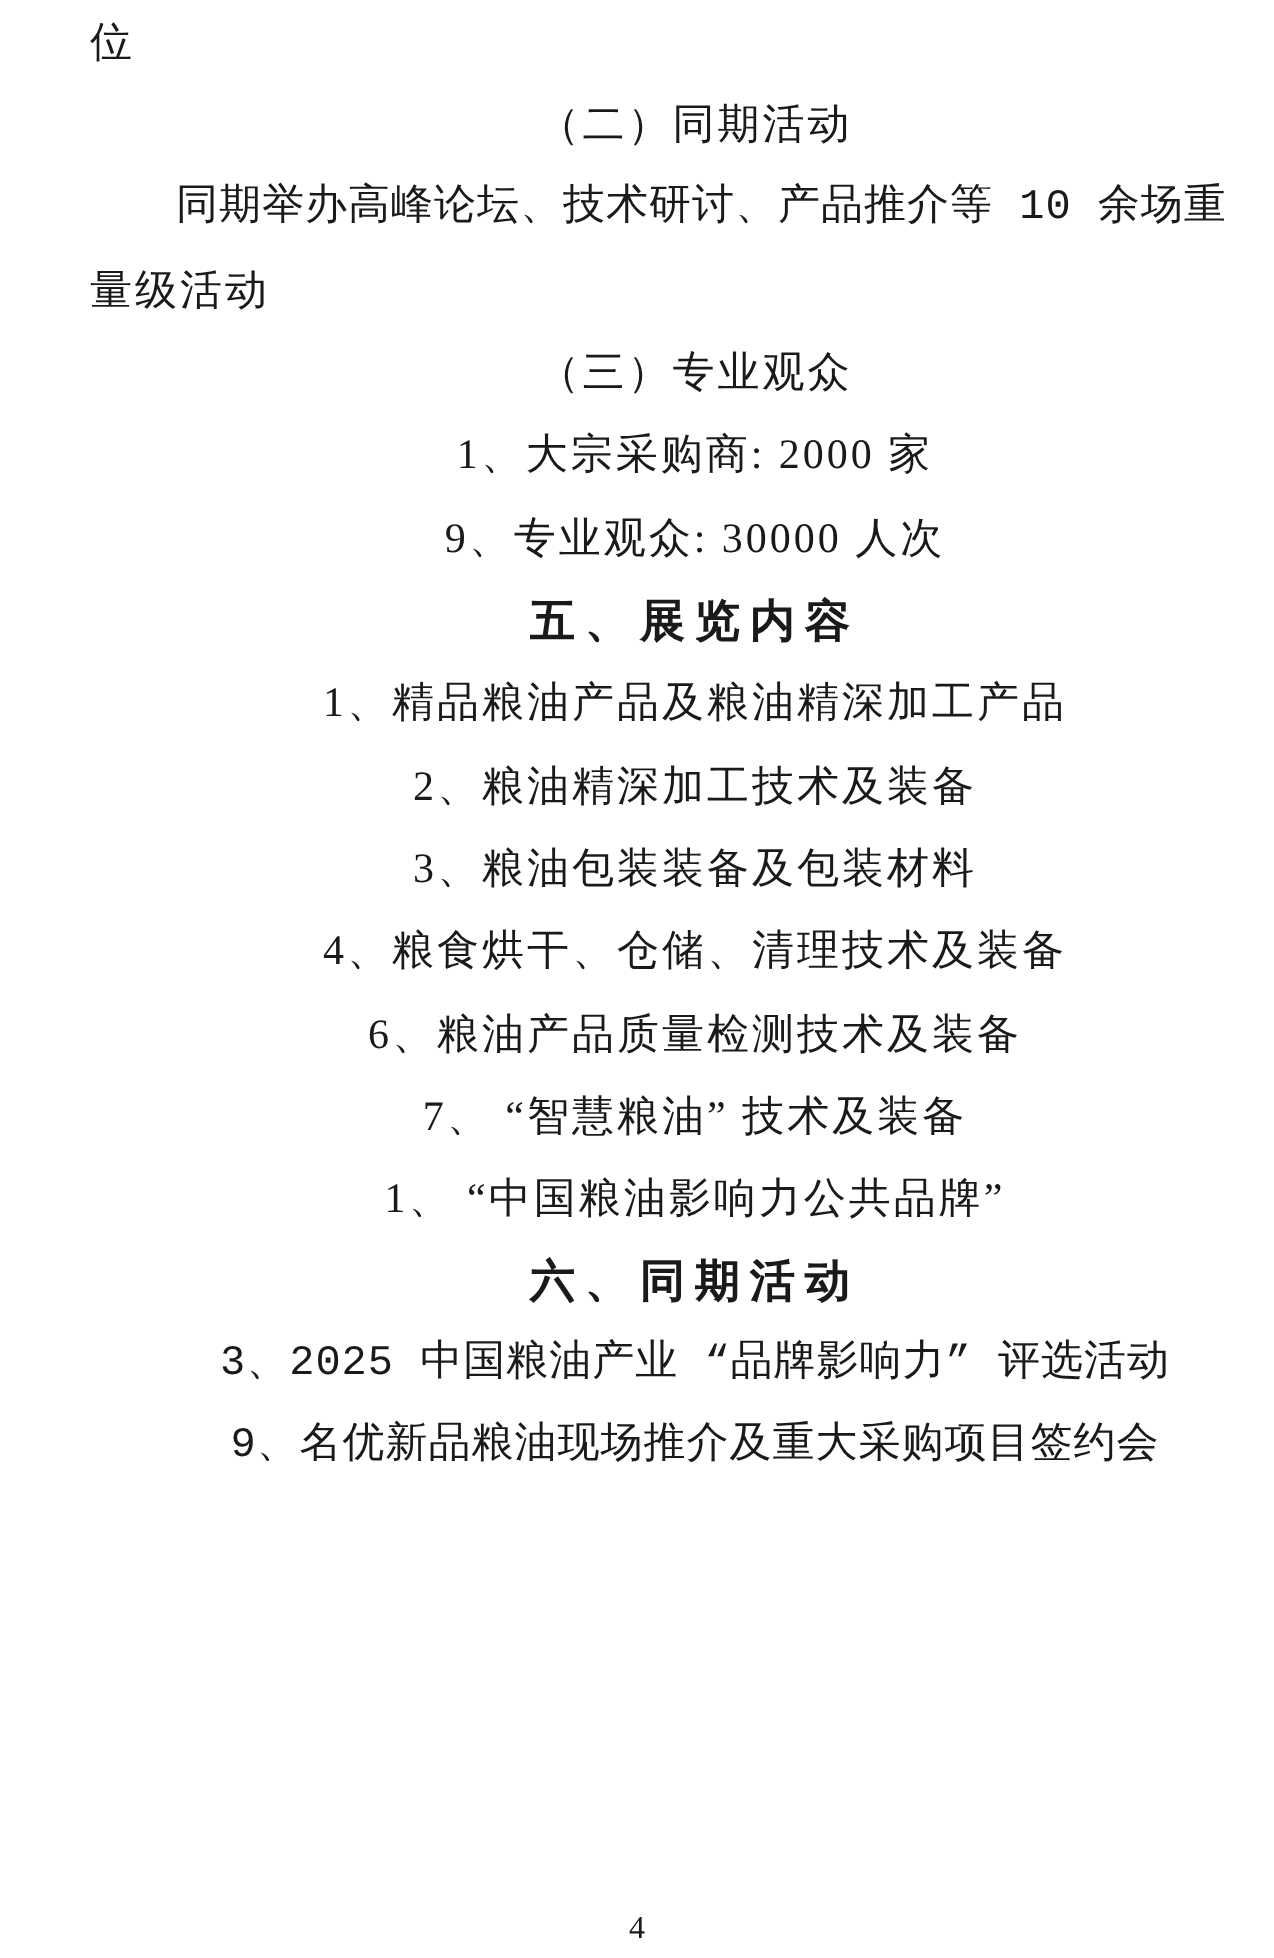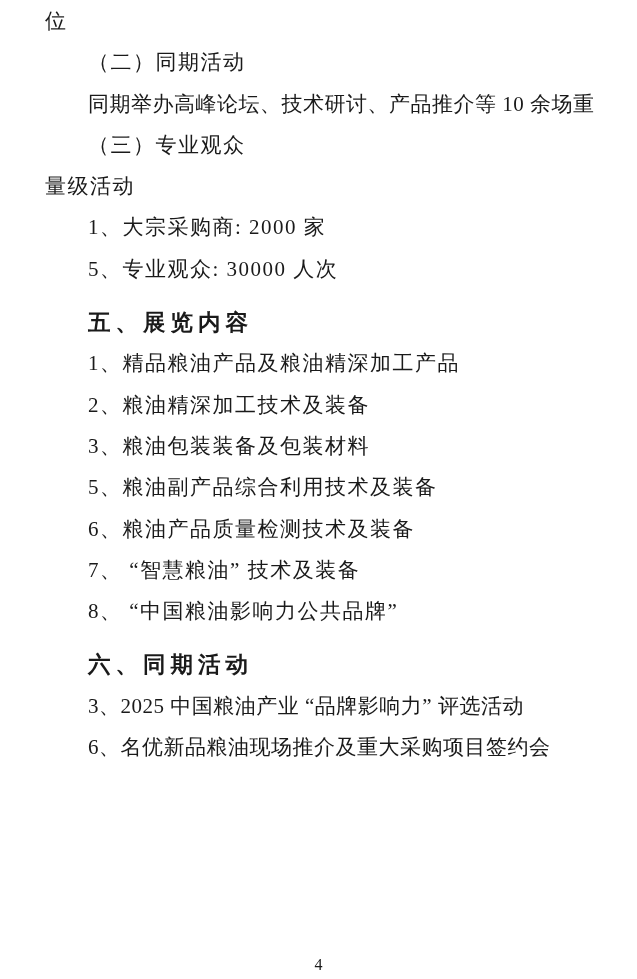--- a/index.html
+++ b/index.html
@@ -18,57 +18,56 @@
     padding-left: 45px;
     padding-right: 30px;
   }
   .line {
     height: 41.3px;
     line-height: 41.3px;
     font-size: 21px;
     letter-spacing: 1.5px;
     white-space: nowrap;
   }
-  .indent { padding-left: 43px; }
-  .tight { letter-spacing: 0.5px; }
+  .indent { padding-left: 43px; text-align: center; }
+  .tight { letter-spacing: 0.5px; font-family: Liberation Mono, monospace; }
   .heading {
     font-family: Liberation Sans, sans-serif;
     font-weight: bold;
     font-size: 22.5px;
     letter-spacing: 5px;
-    margin-top: 12px;
   }
   .page-number {
     position: absolute;
     left: 0;
     bottom: 5px;
     width: 100%;
     text-align: center;
     font-size: 16px;
     letter-spacing: 0;
   }
 </style>
 </head>
 <body>
 
 <div class="page">
   <div class="content">
     <div class="line">位</div>
     <div class="line indent">（二）同期活动</div>
     <div class="line indent tight">同期举办高峰论坛、技术研讨、产品推介等 10 余场重</div>
+    <div class="line">量级活动</div>
     <div class="line indent">（三）专业观众</div>
-    <div class="line">量级活动</div>
     <div class="line indent">1、大宗采购商: 2000 家</div>
-    <div class="line indent">5、专业观众: 30000 人次</div>
+    <div class="line indent">9、专业观众: 30000 人次</div>
     <div class="line indent heading">五、展览内容</div>
     <div class="line indent">1、精品粮油产品及粮油精深加工产品</div>
     <div class="line indent">2、粮油精深加工技术及装备</div>
     <div class="line indent">3、粮油包装装备及包装材料</div>
-    <div class="line indent">5、粮油副产品综合利用技术及装备</div>
+    <div class="line indent">4、粮食烘干、仓储、清理技术及装备</div>
     <div class="line indent">6、粮油产品质量检测技术及装备</div>
     <div class="line indent">7、 “智慧粮油” 技术及装备</div>
-    <div class="line indent">8、 “中国粮油影响力公共品牌”</div>
+    <div class="line indent">1、 “中国粮油影响力公共品牌”</div>
     <div class="line indent heading">六、同期活动</div>
     <div class="line indent tight">3、2025 中国粮油产业 “品牌影响力” 评选活动</div>
-    <div class="line indent tight">6、名优新品粮油现场推介及重大采购项目签约会</div>
+    <div class="line indent tight">9、名优新品粮油现场推介及重大采购项目签约会</div>
   </div>
   <div class="page-number">4</div>
 </div>
 
 </body></html>

